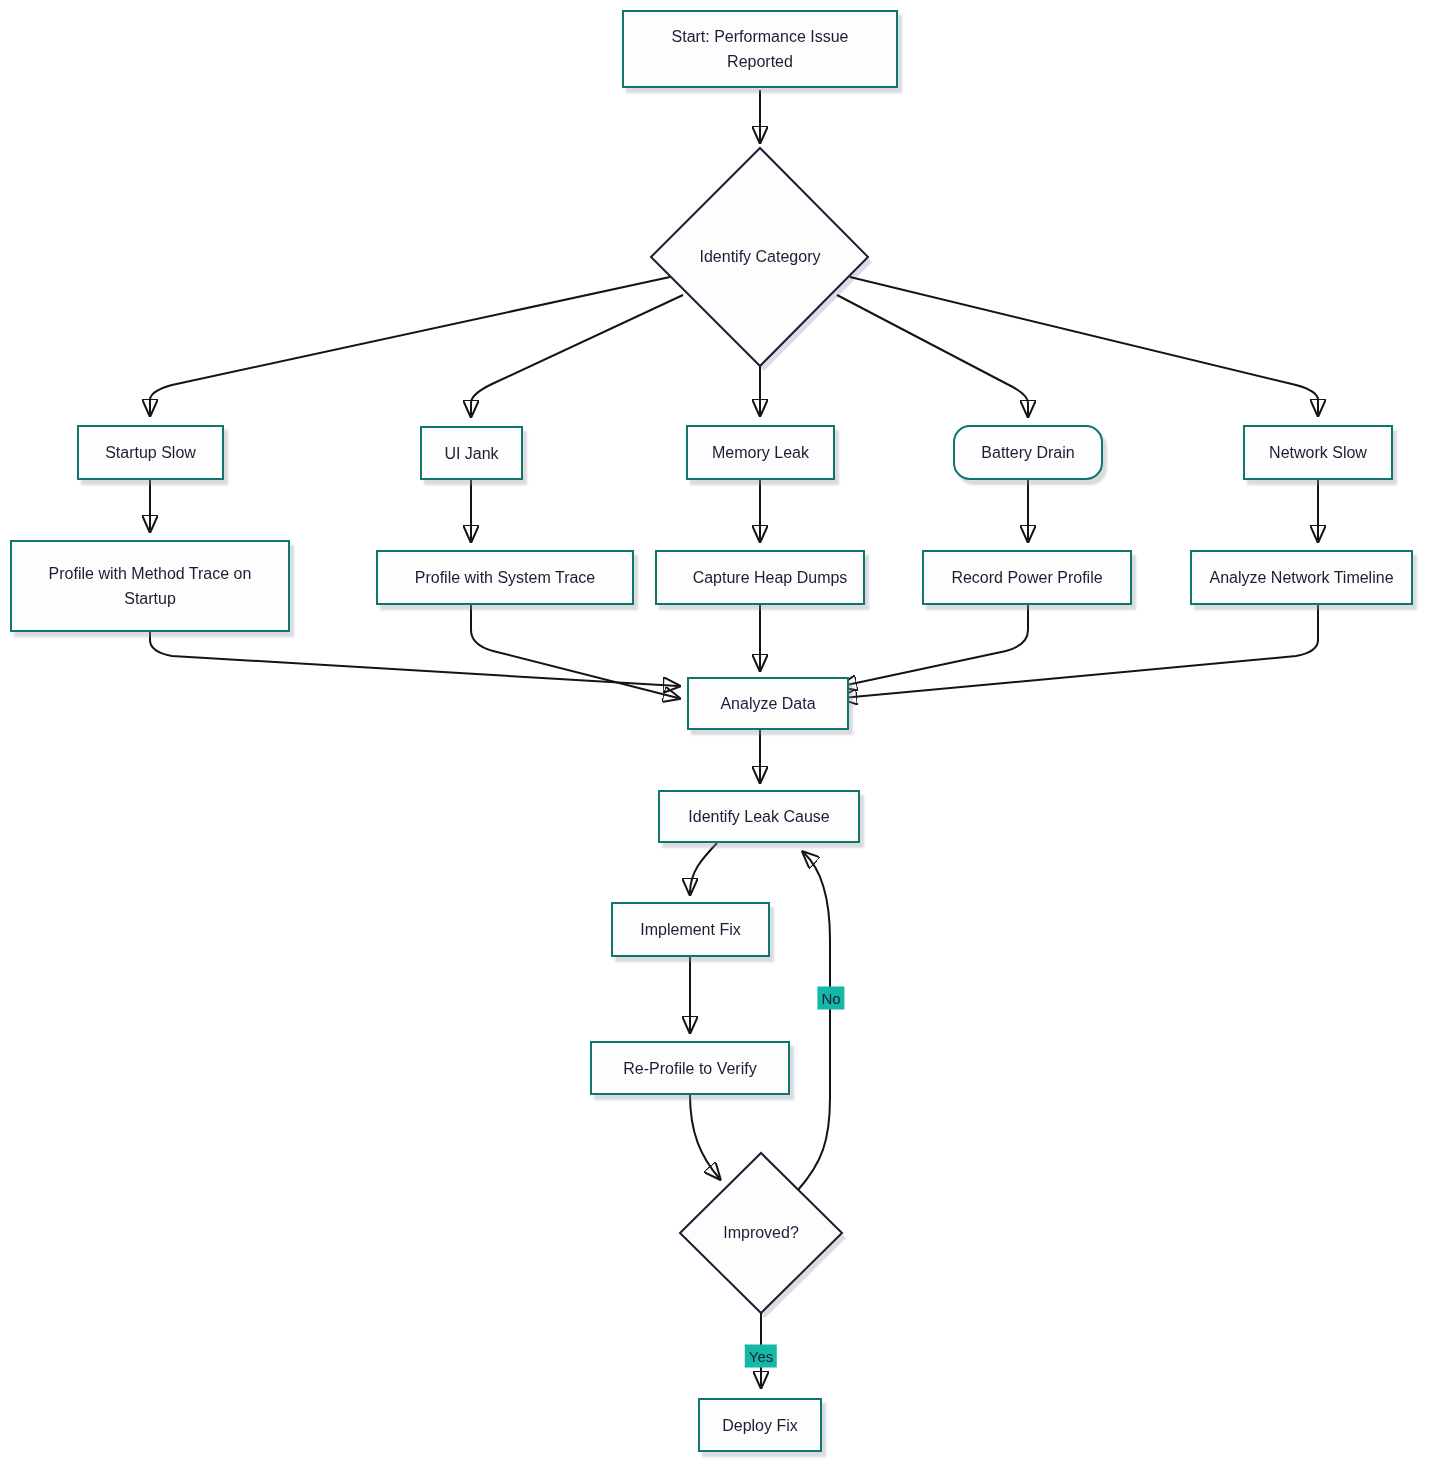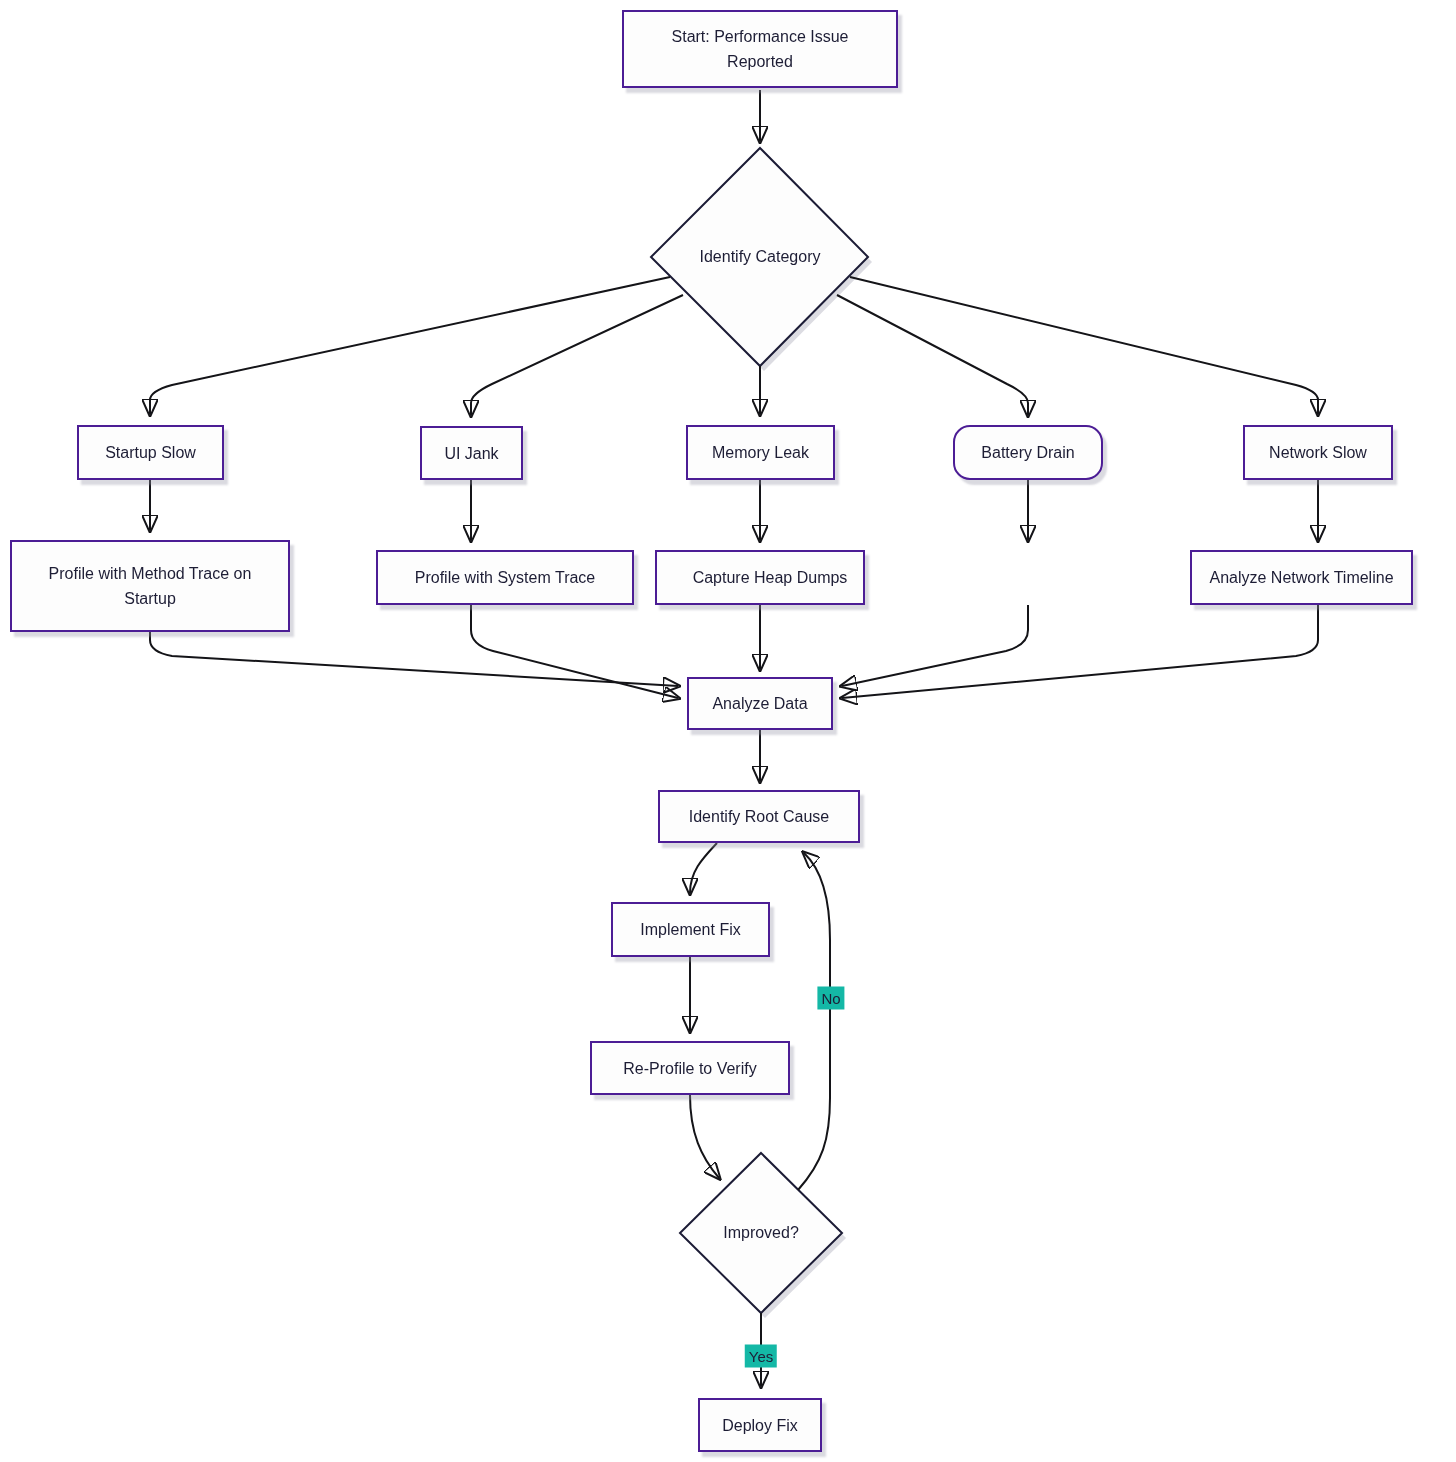--- a/index.html
+++ b/index.html
@@ -9,21 +9,21 @@
     background:#ffffff;
     font-family:"Liberation Sans","DejaVu Sans",sans-serif;
     overflow:hidden;
   }
   .edges{position:absolute;left:0;top:0;z-index:1;}
   .edges path{fill:none;stroke:#141418;stroke-width:2px;stroke-linejoin:round;}
   .node{
     position:absolute;z-index:2;
     display:flex;align-items:center;justify-content:center;
     background:#fdfdfd;
-    border:2px solid #4c1d95;
+    border:2px solid #0f766e;
     box-sizing:border-box;
     box-shadow:4px 5px 2px rgba(150,150,165,0.35);
     color:#1d1d35;
     font-size:16px;line-height:25px;
     text-align:center;
   }
   .nlabel{display:inline-block;}
   .w205{max-width:205px;}
   .w210{max-width:215px;}
   .dlabel{
@@ -115,29 +115,32 @@
 
   <div class="node" style="left:10px;top:540px;width:280px;height:92px;">
     <span class="nlabel w210">Profile with Method Trace on Startup</span>
   </div>
   <div class="node" style="left:344px;top:550px;width:258px;height:55px;margin-left:32px;">
     <span class="nlabel">Profile with System Trace</span>
   </div>
   <div class="node" style="left:655px;top:550px;width:210px;height:55px;padding-left:20px;">
     <span class="nlabel">Capture Heap Dumps</span>
   </div>
+  <div class="node" style="left:922px;top:550px;width:210px;height:55px;">
+    <span class="nlabel">Record Power Profile</span>
+  </div>
   <div class="node" style="left:1190px;top:550px;width:223px;height:55px;">
     <span class="nlabel">Analyze Network Timeline</span>
   </div>
 
-  <div class="node" style="left:687px;top:677px;width:146px;height:53px;">
+  <div class="node" style="left:687px;top:677px;width:162px;height:53px;">
     <span class="nlabel">Analyze Data</span>
   </div>
   <div class="node" style="left:658px;top:790px;width:202px;height:53px;">
-    <span class="nlabel">Identify Root Cause</span>
+    <span class="nlabel">Identify Leak Cause</span>
   </div>
   <div class="node" style="left:611px;top:902px;width:159px;height:55px;">
     <span class="nlabel">Implement Fix</span>
   </div>
   <div class="node" style="left:590px;top:1041px;width:200px;height:54px;">
     <span class="nlabel">Re-Profile to Verify</span>
   </div>
   <div class="node" style="left:698px;top:1398px;width:124px;height:54px;">
     <span class="nlabel">Deploy Fix</span>
   </div>

